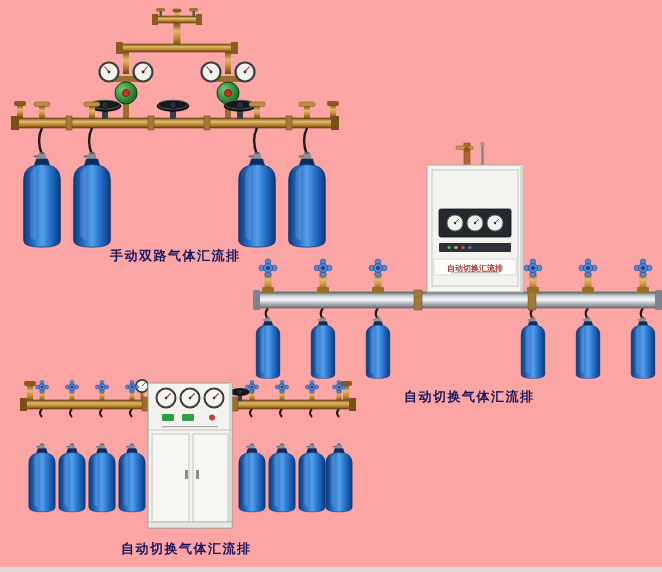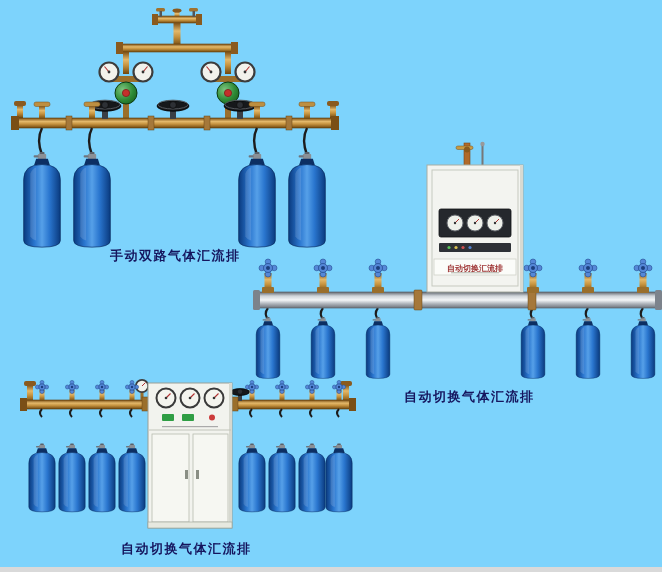--- a/index.html
+++ b/index.html
@@ -1,17 +1,17 @@
 <!DOCTYPE html>
 <html><head>
 <meta charset="utf-8">
 <style>
   html,body{margin:0;padding:0;background:#fff;}
   #stage{
-    position:relative;width:662px;height:572px;background:#7dd3fc;
+    position:relative;width:662px;height:572px;background:#fca5a5;
     overflow:hidden;font-family:"DejaVu Sans","Liberation Sans",sans-serif;
   }
   .abs{position:absolute;}
   .caption{
     position:absolute;font-size:13px;font-weight:bold;color:#15155e;
     letter-spacing:1.5px;white-space:nowrap;
   }
   .footer-strip{
     position:absolute;left:0;top:567px;width:662px;height:5px;background:#d9d9d9;
   }

